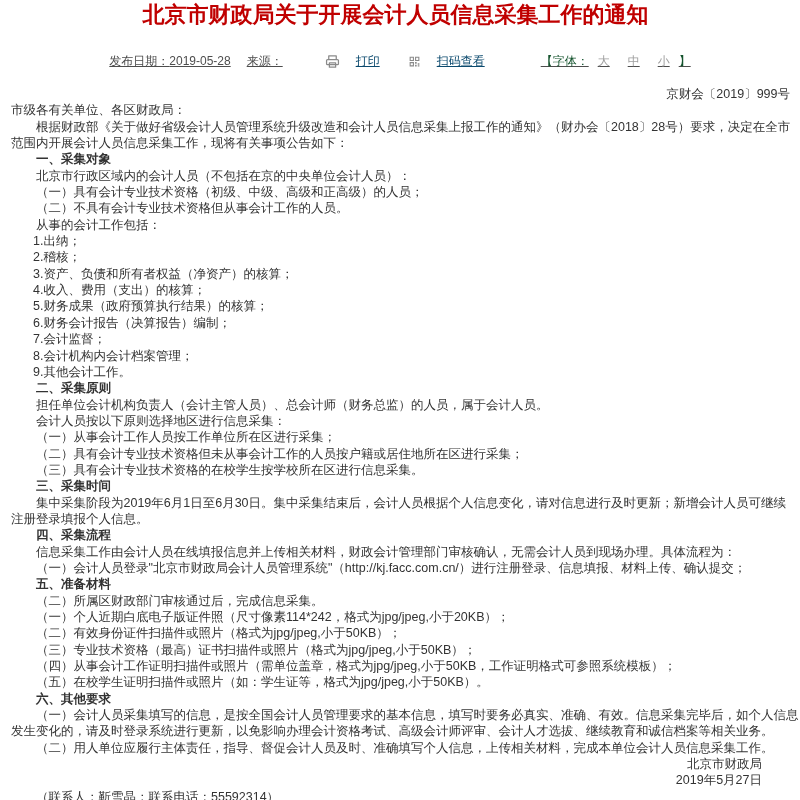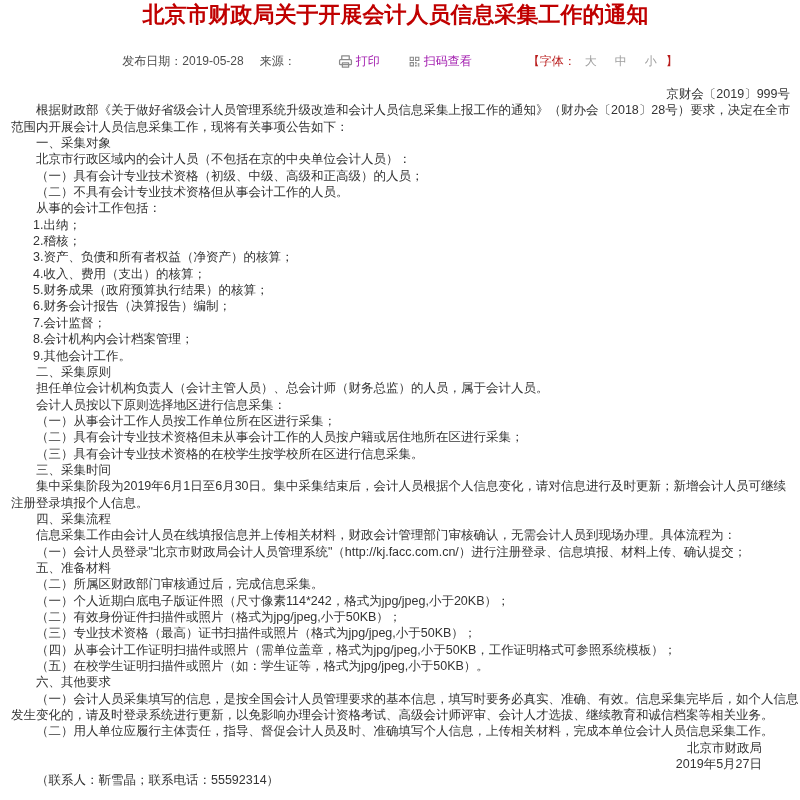--- a/index.html
+++ b/index.html
@@ -12,39 +12,39 @@
     position:absolute;top:0;left:0;right:9px;
     text-align:center;font-size:22px;font-weight:bold;color:#c00000;
     line-height:30px;white-space:nowrap;
   }
   
   .meta{
     position:absolute;top:51px;left:0;right:0;height:20px;
     display:flex;justify-content:center;align-items:center;
     font-size:12px;color:#4d4d4d;white-space:nowrap;
   }
-  .meta .seg{display:inline-flex;align-items:center;}
+  .meta .seg{display:inline-flex;align-items:center;text-decoration:underline;}
   .meta .src{margin-left:16px;}
-  .meta .action{margin-left:42px;color:#a21caf;cursor:pointer;display:inline-flex;align-items:center;gap:3px;}
+  .meta .action{margin-left:42px;color:#0c4a6e;cursor:pointer;display:inline-flex;align-items:center;gap:16px;}
   .meta .action.scan{margin-left:28px;}
   .meta .fontsel{margin-left:56px;display:inline-flex;align-items:center;}
   .meta .fontsel .opt{color:#9e9e9e;margin:0 9px;cursor:pointer;text-decoration:none;}
-  .meta .fontsel .bracket{color:#b91c1c;}
+  .meta .fontsel .bracket{color:#14532d;}
   .icon{display:inline-block;line-height:0;}
   
   .article{
     position:absolute;top:86px;left:11px;right:10px;
   }
   .line{
     margin:0;font-size:12.5px;line-height:16.35px;color:#333333;white-space:nowrap;
     overflow:visible;
   }
   .line.i1{padding-left:22px;}
   .line.i2{padding-left:25px;}
-  .line.bold{font-weight:normal;}
+  .line.bold{font-weight:bold;}
   .line.center{text-align:right;padding-left:0;}
   .line.right{text-align:right;padding-right:28px;}
 </style>
 </head>
 <body>
 
 <div class="title">北京市财政局关于开展会计人员信息采集工作的通知</div>
 
 <div class="meta">
   <span class="seg">
@@ -70,20 +70,21 @@
     <span class="bracket">【字体：</span>
     <a class="opt">大</a>
     <a class="opt">中</a>
     <a class="opt">小</a>
     <span class="bracket">】</span>
   </span>
 </div>
 
 <div class="article">
     <p class="line center">京财会〔2019〕999号</p>
+    <p class="line">市级各有关单位、各区财政局：</p>
     <p class="line i2">根据财政部《关于做好省级会计人员管理系统升级改造和会计人员信息采集上报工作的通知》（财办会〔2018〕28号）要求，决定在全市</p>
     <p class="line">范围内开展会计人员信息采集工作，现将有关事项公告如下：</p>
     <p class="line i2 bold">一、采集对象</p>
     <p class="line i2">北京市行政区域内的会计人员（不包括在京的中央单位会计人员）：</p>
     <p class="line i2">（一）具有会计专业技术资格（初级、中级、高级和正高级）的人员；</p>
     <p class="line i2">（二）不具有会计专业技术资格但从事会计工作的人员。</p>
     <p class="line i2">从事的会计工作包括：</p>
     <p class="line i1">1.出纳；</p>
     <p class="line i1">2.稽核；</p>
     <p class="line i1">3.资产、负债和所有者权益（净资产）的核算；</p>

